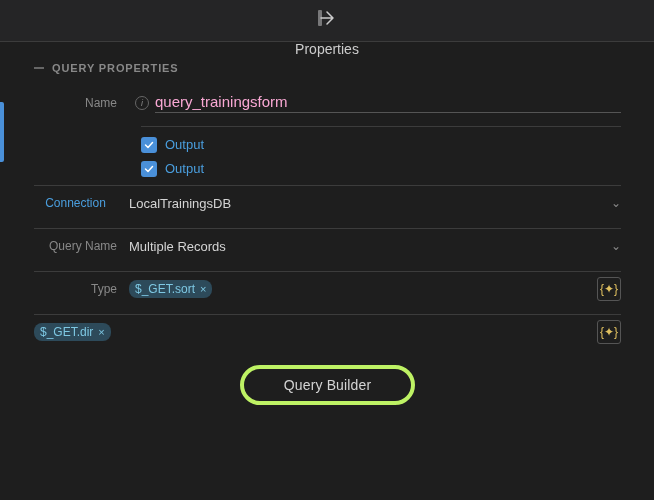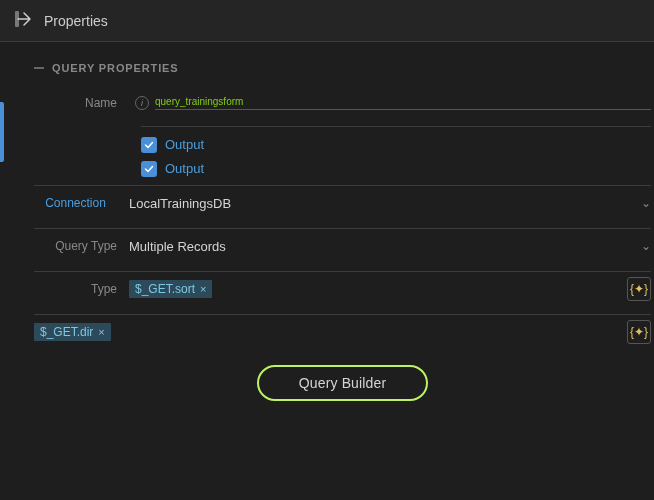--- a/index.html
+++ b/index.html
@@ -15,20 +15,21 @@
 
     
     .header {
       display: flex;
       align-items: center;
       background: #252526;
       border-bottom: 1px solid #3c3c3c;
       padding: 8px 14px;
       height: 42px;
       gap: 10px;
+      flex-direction: column;
     }
     .header-title {
       font-size: 14px;
       color: #cccccc;
       font-weight: 400;
     }
 
     
     .panel {
       display: flex;
@@ -40,21 +41,21 @@
       width: 4px;
       background: #4a90d9;
       flex-shrink: 0;
       margin-top: 60px;
       height: 60px;
       border-radius: 0 2px 2px 0;
     }
 
     .content {
       flex: 1;
-      padding: 20px 3px 20px 30px;
+      padding: 20px 33px 20px 30px;
       overflow-y: auto;
     }
 
     
     .section-title {
       display: flex;
       align-items: center;
       gap: 8px;
       margin-bottom: 16px;
       color: #888;
@@ -109,22 +110,22 @@
       height: 14px;
       border: 1px solid #666;
       border-radius: 50%;
       font-size: 9px;
       color: #888;
       font-style: italic;
       cursor: pointer;
       flex-shrink: 0;
     }
     .name-value {
-      color: #84cc16;
-      font-size: 10px;
+      color: #f9a8d4;
+      font-size: 15px;
       border-bottom: 1px solid #555;
       flex: 1;
       padding-bottom: 2px;
     }
 
     
     .checkbox-row {
       display: flex;
       align-items: flex-start;
       gap: 8px;
@@ -183,21 +184,21 @@
       align-items: center;
       flex: 1;
       gap: 6px;
       flex-wrap: wrap;
     }
     .tag-chip {
       display: inline-flex;
       align-items: center;
       background: #2d4a5a;
       color: #7ec8e3;
-      border-radius: 1px;
+      border-radius: 8px;
       padding: 2px 6px;
       font-size: 12px;
       gap: 5px;
     }
     .tag-chip .close-x {
       color: #7ec8e3;
       cursor: pointer;
       font-size: 11px;
       line-height: 1;
     }
@@ -226,21 +227,21 @@
     }
 
     
     .query-builder-btn-row {
       display: flex;
       justify-content: center;
       margin-top: 20px;
     }
     .query-builder-btn {
       background: transparent;
-      border: 2px solid #bef264;
+      border: 4px solid #bef264;
       color: #d4d4d4;
       border-radius: 20px;
       padding: 8px 40px;
       font-size: 14px;
       cursor: pointer;
       letter-spacing: 0.01em;
     }
 
     
     ::-webkit-scrollbar { width: 6px; }
@@ -301,21 +302,21 @@
       <div class="form-label blue">Connection</div>
       <div class="dropdown">
         <span class="dropdown-text">LocalTrainingsDB</span>
         <span class="dropdown-arrow">⌄</span>
       </div>
     </div>
 
     <hr class="row-line">
 
     <div class="form-row">
-      <div class="form-label">Query Type</div>
+      <div class="form-label">Query Name</div>
       <div class="dropdown">
         <span class="dropdown-text">Multiple Records</span>
         <span class="dropdown-arrow">⌄</span>
       </div>
     </div>
 
     <hr class="row-line">
 
     <div class="form-row">
       <div class="form-label">Type</div>

